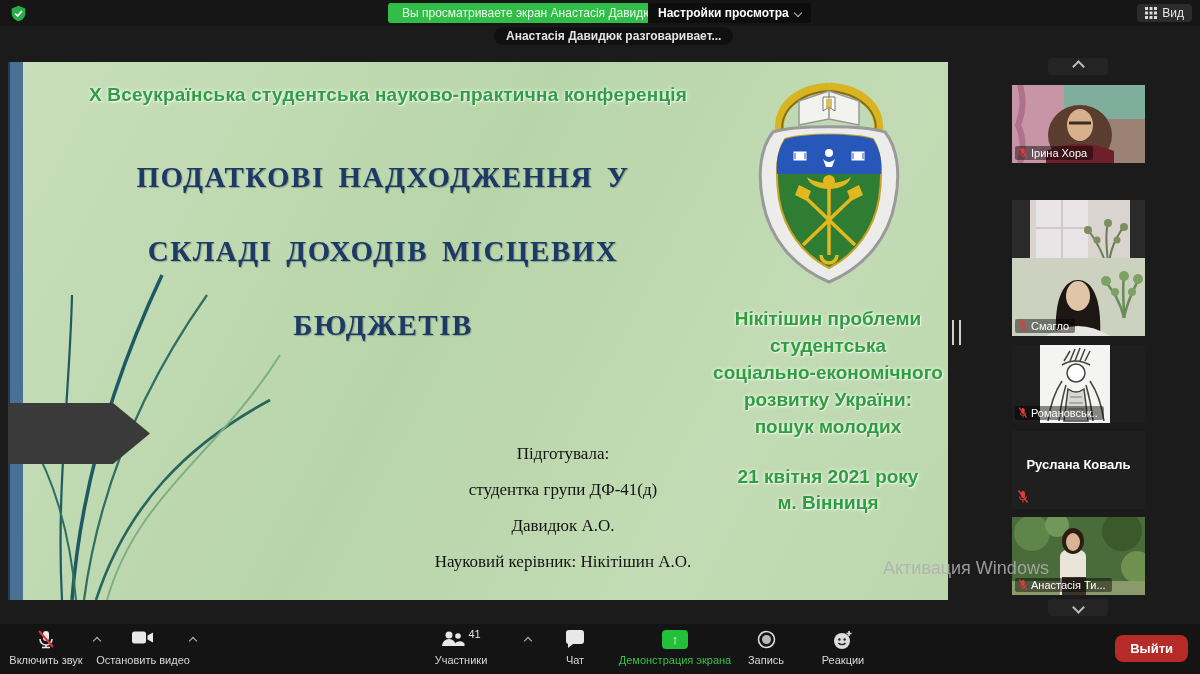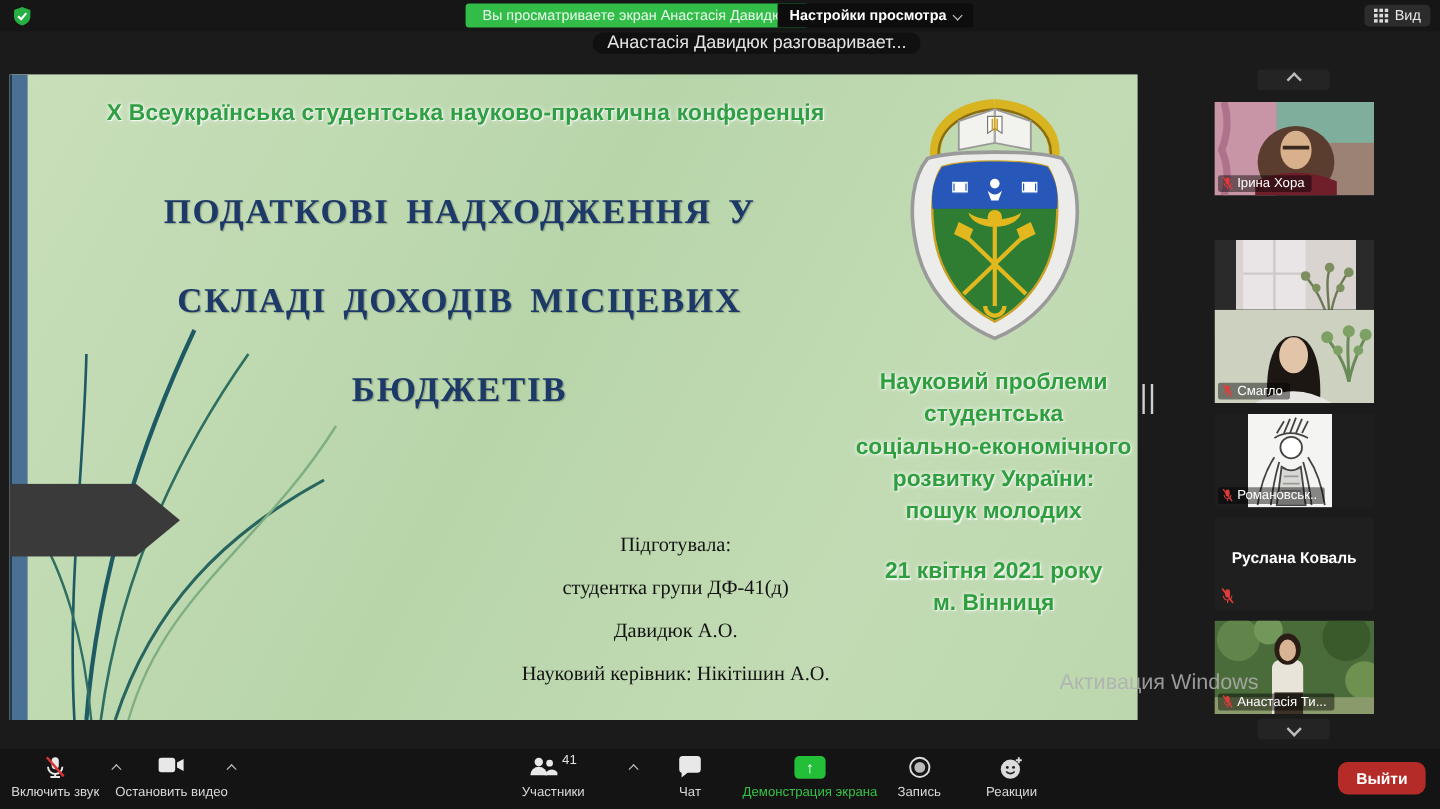--- a/index.html
+++ b/index.html
@@ -10,21 +10,21 @@
   .topbar{position:absolute;left:0;top:0;width:1200px;height:26px;background:#161616;}
   .shield{position:absolute;left:10px;top:5px;width:17px;height:17px;}
   .banner{position:absolute;left:388px;top:3px;height:20px;line-height:20px;padding:0 14px;
           background:#31bd48;border-radius:3px 0 0 3px;color:#e9fbec;font-size:12px;white-space:nowrap;}
   .view-settings{position:absolute;left:648px;top:3px;height:20px;line-height:20px;padding:0 10px;
           background:#0d0d0d;border-radius:0 3px 3px 0;color:#fff;font-size:12px;font-weight:bold;
           display:flex;align-items:center;gap:6px;white-space:nowrap;}
   .view-btn{position:absolute;right:8px;top:4px;height:18px;padding:0 8px;border-radius:4px;
           background:#2c2c2c;color:#e8e8e8;font-size:12px;display:flex;align-items:center;gap:5px;}
   .toast{position:absolute;left:494px;top:27px;height:18px;line-height:18px;padding:0 12px;
-          background:rgba(16,16,16,.95);border-radius:9px;color:#e4e4e4;font-size:15px;white-space:nowrap;}
+          background:rgba(16,16,16,.95);border-radius:9px;color:#e4e4e4;font-size:12px;white-space:nowrap;font-weight:bold;}
 
   
   .chev{display:inline-block;width:7px;height:7px;border-left:2px solid #bdbdbd;border-top:2px solid #bdbdbd;}
   .chev.up{transform:rotate(45deg);}
   .chev.down{transform:rotate(225deg);}
   .chev.small{width:5px;height:5px;border-width:1.5px;}
 
   
   .slide{position:absolute;left:8px;top:62px;width:940px;height:538px;
          background:linear-gradient(118deg,#c9dfbb 0%,#b8d5aa 45%,#c2dbb4 75%,#bcd7ae 100%);overflow:hidden;}
@@ -158,21 +158,21 @@
       </g>
       <g fill="#e3b81f">
         <path d="M56,108 l12,6 -4,10 -12,-6 z"></path>
         <path d="M116,108 l-12,6 4,10 12,-6 z"></path>
         <path d="M64,100 C74,108 98,108 108,100 C104,116 68,116 64,100 Z"></path>
         <circle cx="86" cy="104" r="6"></circle>
       </g>
     </svg>
 
     <div class="green-block" style="top:243px;">
-      <div>Науковий проблеми</div>
+      <div>Нікітішин проблеми</div>
       <div>студентська</div>
       <div>соціально-економічного</div>
       <div>розвитку України:</div>
       <div>пошук молодих</div>
     </div>
     <div class="green-block" style="top:402px;line-height:26px;">
       <div>21 квітня 2021 року</div>
       <div>м. Вінниця</div>
     </div>
 

